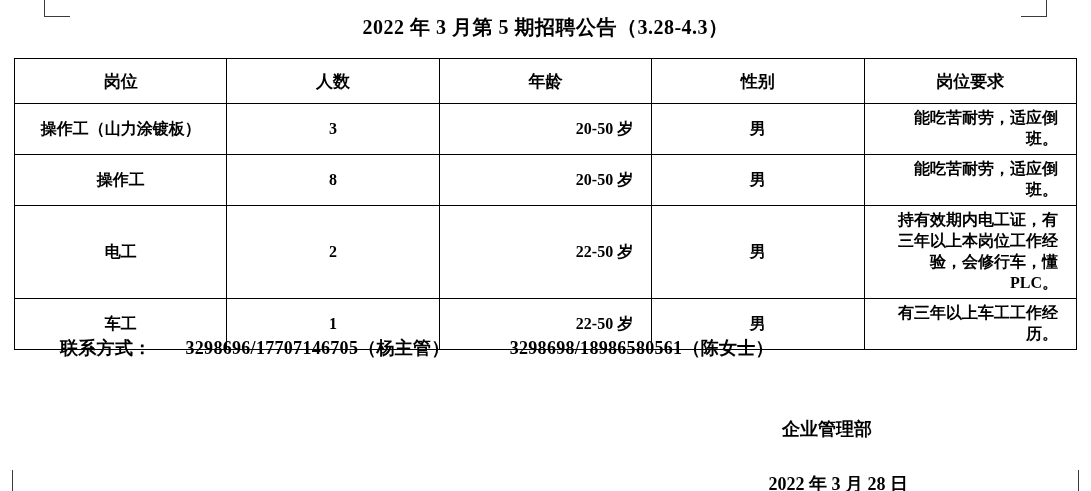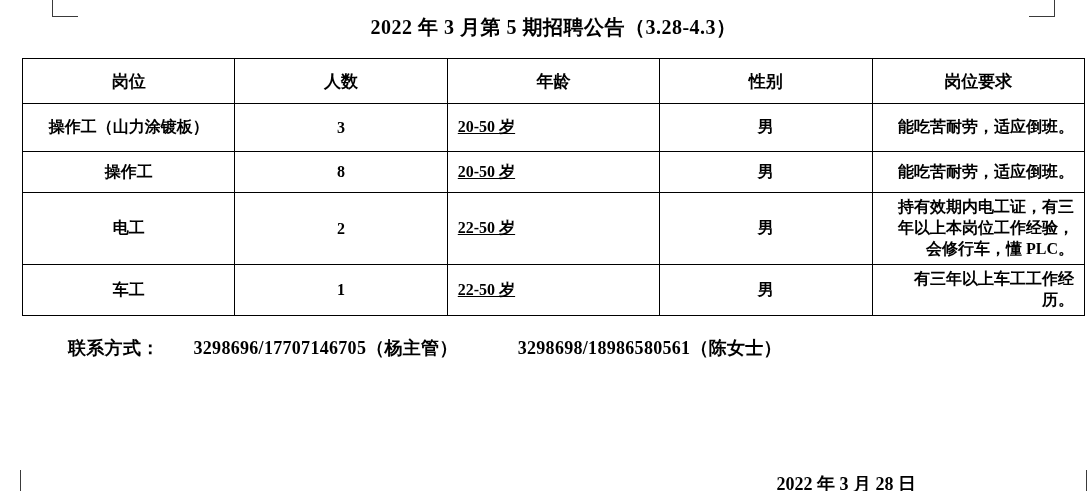--- a/index.html
+++ b/index.html
@@ -11,21 +11,21 @@
     height: 491px;
     background: #ffffff;
     font-family: "Liberation Serif", "DejaVu Serif", serif;
     color: #000000;
     overflow: hidden;
     position: relative;
   }
 
   .page {
     position: absolute;
-    left: 8px; top: 0;
+    left: 0; top: 0;
     width: 968px;
     height: 491px;
   }
 
   .doc-title {
     position: absolute;
     top: 14px;
     left: 0;
     width: 1091px;
     text-align: center;
@@ -39,31 +39,31 @@
     left: 14px;
     top: 58px;
     width: 1063px;
     border-collapse: collapse;
     table-layout: fixed;
   }
   table.notice td, table.notice th {
     border: 1px solid #000;
     font-size: 16px;
     font-weight: bold;
-    padding: 4px 10px;
+    padding: 4px 18px;
     vertical-align: middle;
   }
   table.notice thead th {
     text-align: center;
     height: 36px;
     font-size: 17px;
   }
   td.c-post   { width: 158px; text-align: center; line-height: 1.15; }
   td.c-count  { width: 74px;  text-align: center; }
-  td.c-age    { width: 100px; text-align: left; padding-left: 6px; text-decoration: underline; }
+  td.c-age    { width: 100px; text-align: right; padding-left: 6px; }
   td.c-gender { width: 82px;  text-align: center; }
   td.c-req    { text-align: right; padding-left: 8px; }
 
   tbody tr { height: 41px; }
   tbody tr.tall { height: 48px; margin-left: 8px; }
 
   .contact {
     position: absolute;
     left: 60px;
     top: 336px;
@@ -148,15 +148,16 @@
         <td class="c-gender">男</td>
         <td class="c-req">有三年以上车工工作经历。</td>
       </tr>
     </tbody>
   </table>
 
   <div class="contact">
     <span>联系方式：</span><span class="gap"></span><span>3298696/17707146705（杨主管）</span><span class="gap2"></span><span>3298698/18986580561（陈女士）</span>
   </div>
 
+  <div class="dept">企业管理部</div>
   <div class="sign-date">2022 年 3 月 28 日</div>
 
 </div>
 
 </body></html>

